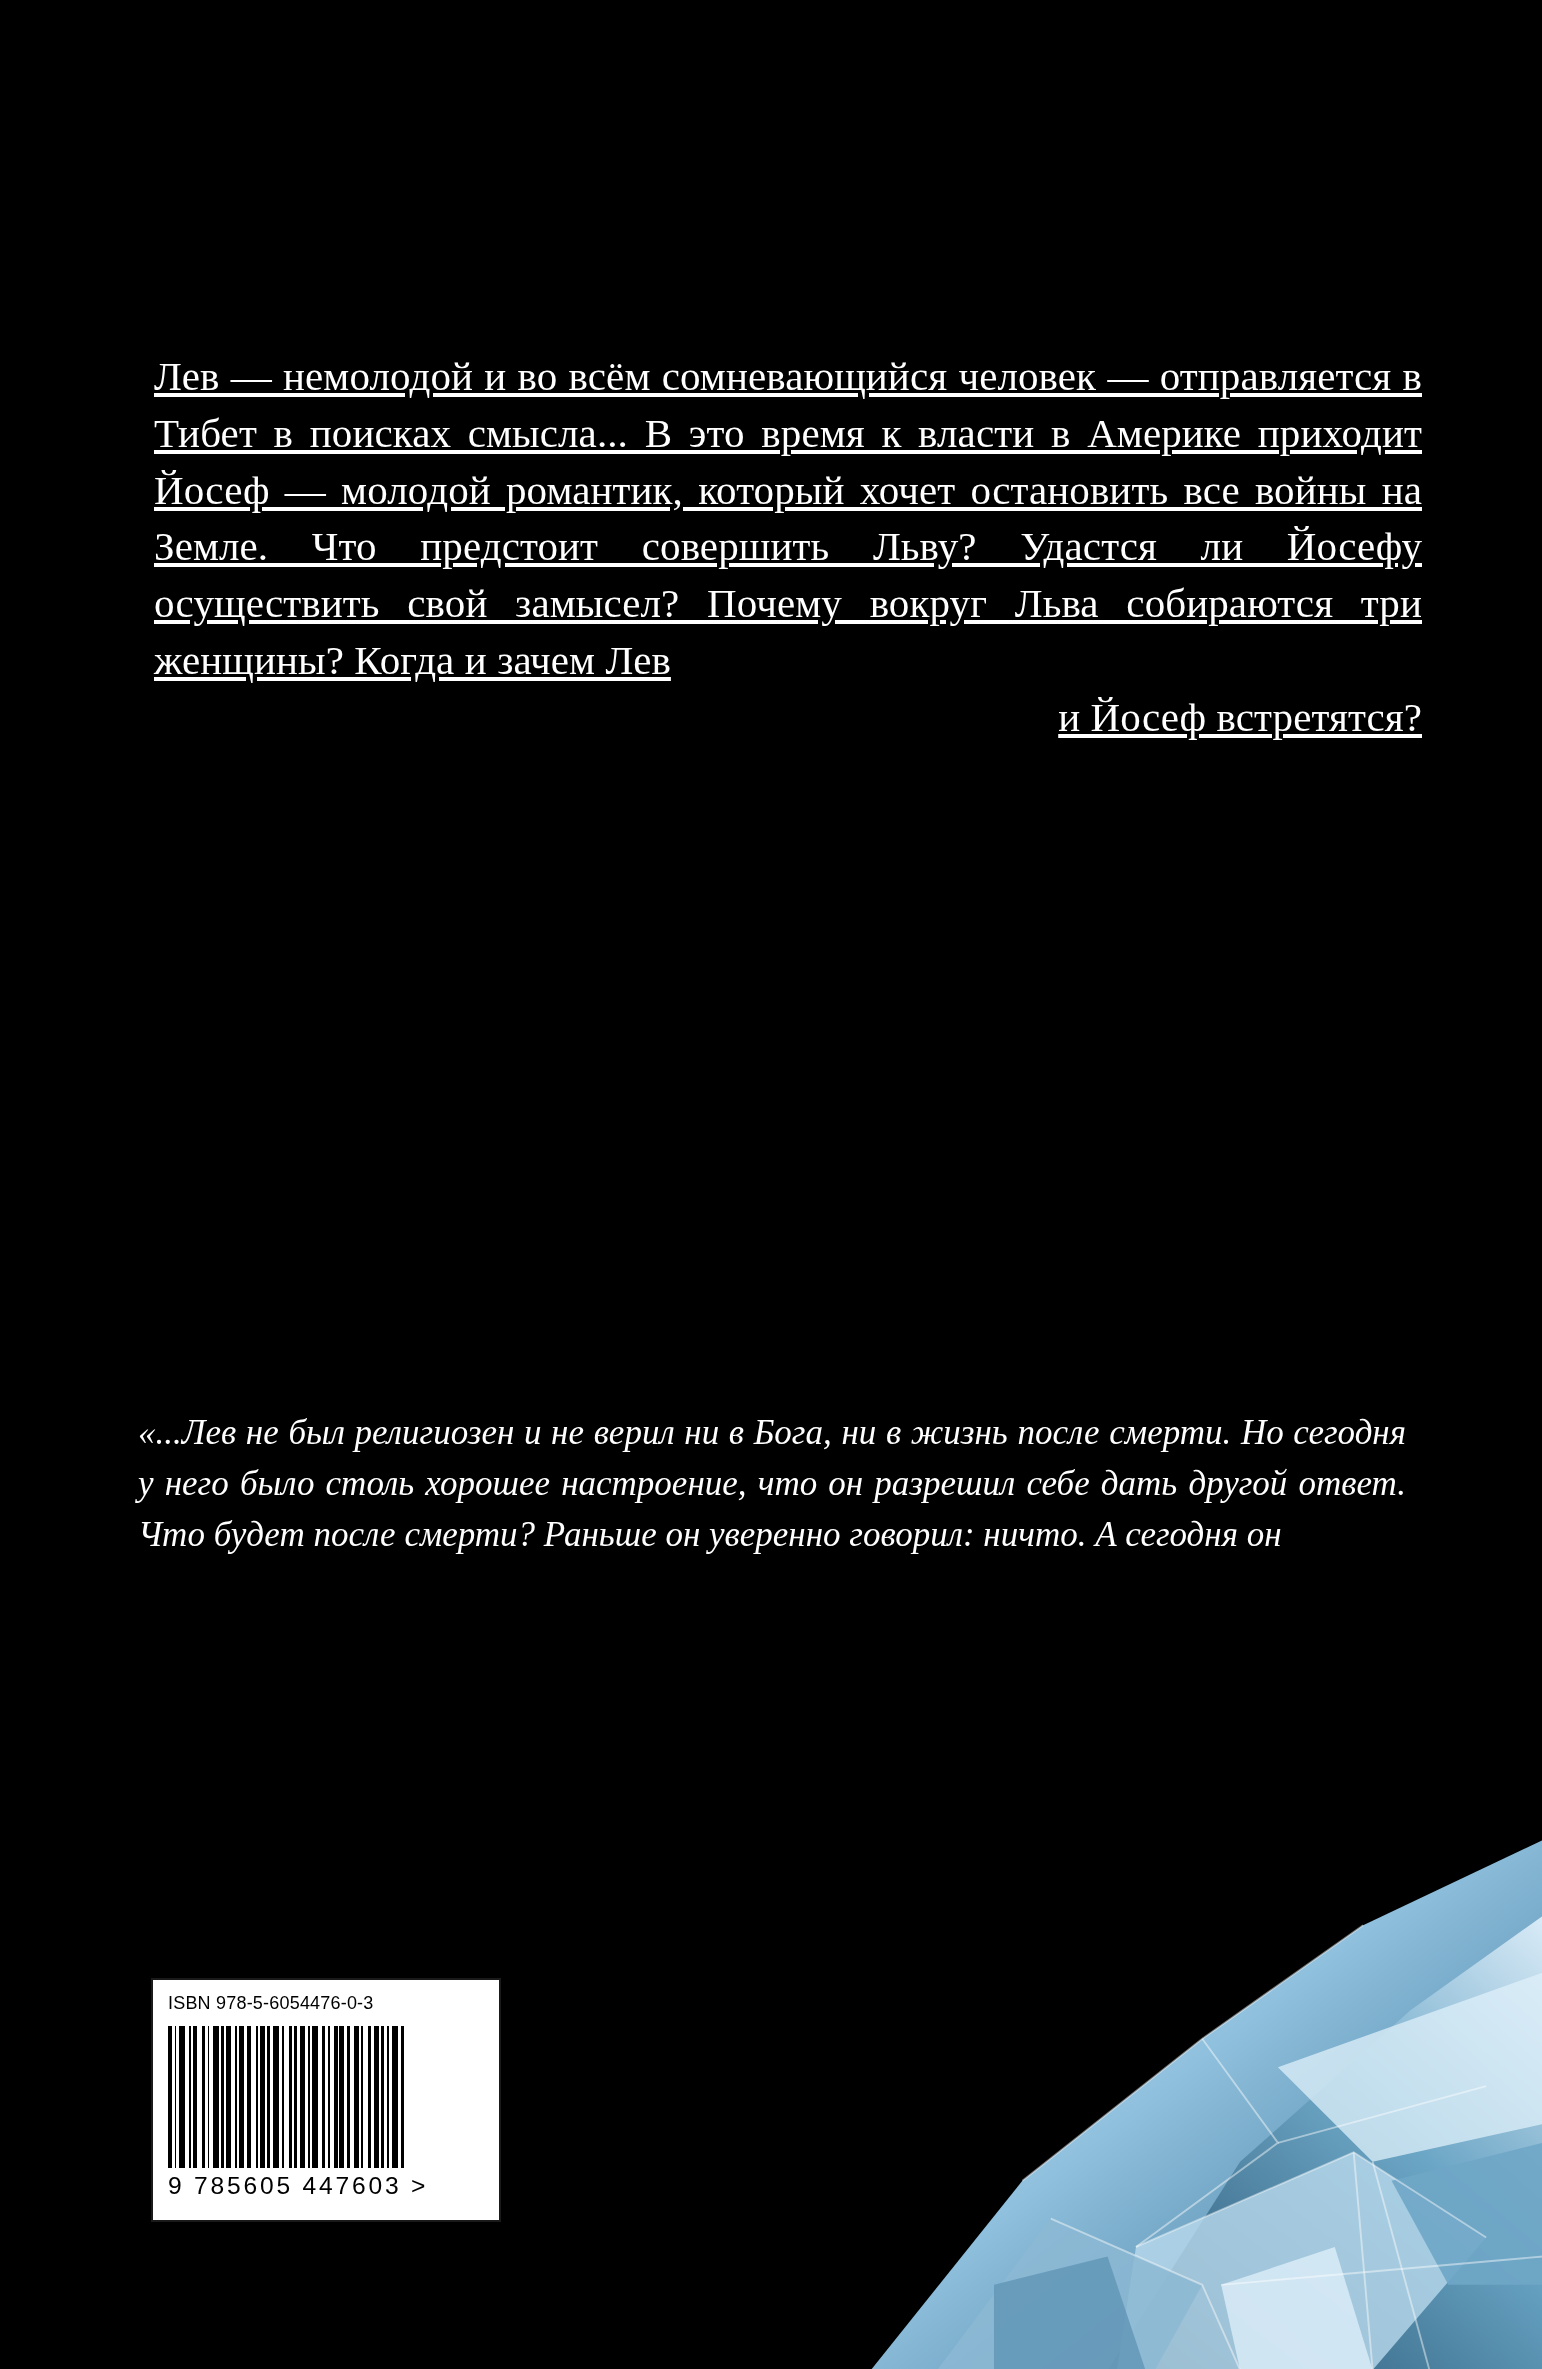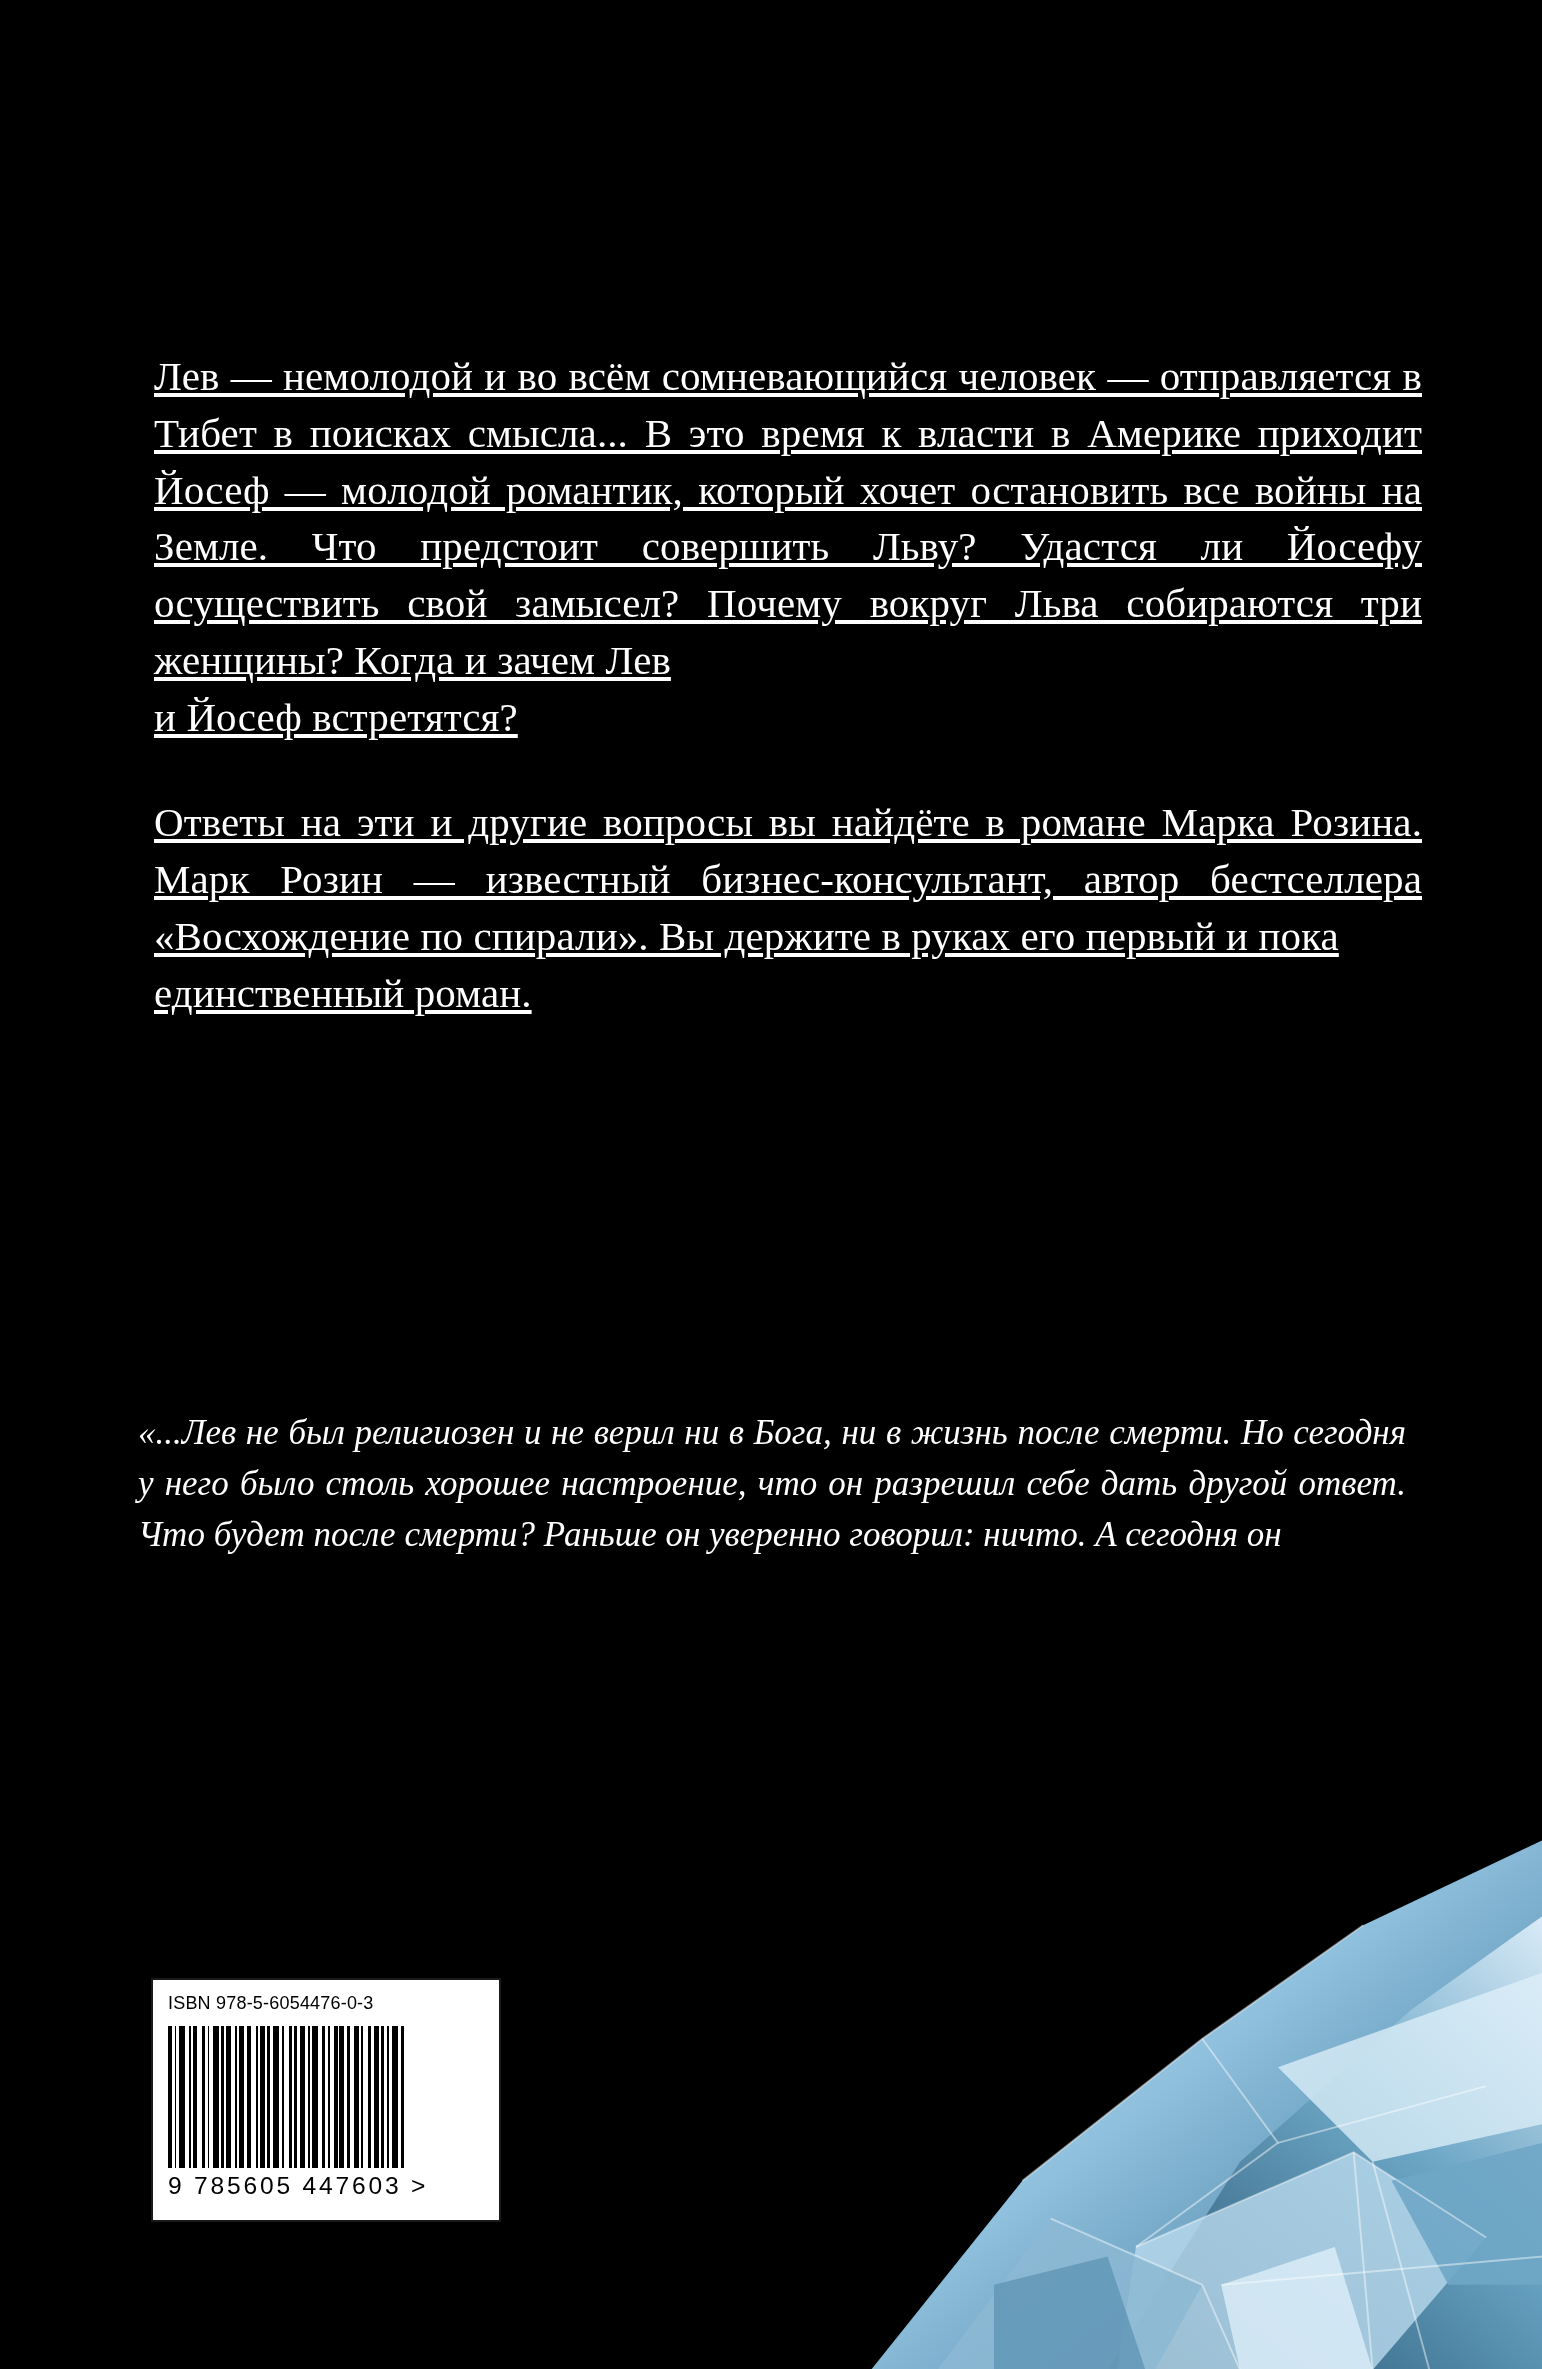--- a/index.html
+++ b/index.html
@@ -56,21 +56,21 @@
   .para + .para {
     margin-top: 49px;
   }
 
   .para-synopsis { }
   .para-about { }
 
   
   .tail-center {
     display: block;
-    text-align: left;
+    text-align: right;
     text-indent: 0;
   }
 
   .quote {
     position: absolute;
     left: 138px;
     top: 1408px;
     width: 1268px;
     font-style: italic;
     font-size: 35px;
@@ -177,21 +177,20 @@
         <path d="M360,400 L520,470 L560,560"></path>
         <path d="M540,470 L880,440"></path>
         <path d="M700,340 L760,560"></path>
       </g>
     </svg>
   </div>
 
   <div class="text-column">
     <p class="para para-synopsis"><span>Лев — немолодой и во всём сомневающийся человек — отправляется в Тибет в поисках смысла... В это время к власти в Америке приходит Йосеф — молодой романтик, который хочет остановить все войны на Земле. Что предстоит совершить Льву? Удастся ли Йосефу осуществить свой замысел? Почему вокруг Льва собираются три женщины? Когда и зачем Лев</span><span class="tail-center">и Йосеф встретятся?</span></p>
 
-    <p class="para para-about"><span>Ответы на эти и другие вопросы вы найдёте в романе Марка Розина. Марк Розин — известный бизнес-консультант, автор бестселлера «Восхождение по спирали». Вы держите в руках его первый и пока</span><span class="tail-center">единственный роман.</span></p>
   </div>
 
   <div class="quote"><span>«...Лев не был религиозен и не верил ни в Бога, ни в жизнь после смерти. Но сегодня у него было столь хорошее настроение, что он разрешил себе дать другой ответ. Что будет после смерти? Раньше он уверенно говорил: ничто. А сегодня он</span></div>
 
   <div class="barcode-box">
     <div class="isbn-text">ISBN 978-5-6054476-0-3</div>
     <div class="bars">
       <i style="width:3.8px"></i>
         <i style="width:2.8px;background:#fff"></i>
         <i style="width:1.9px"></i>

